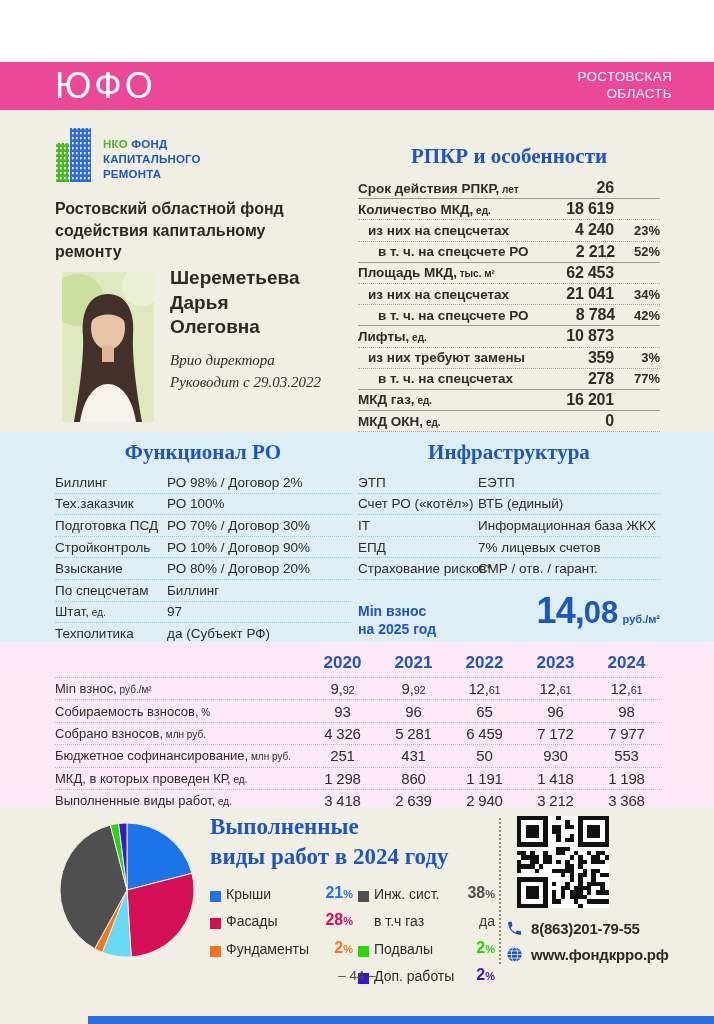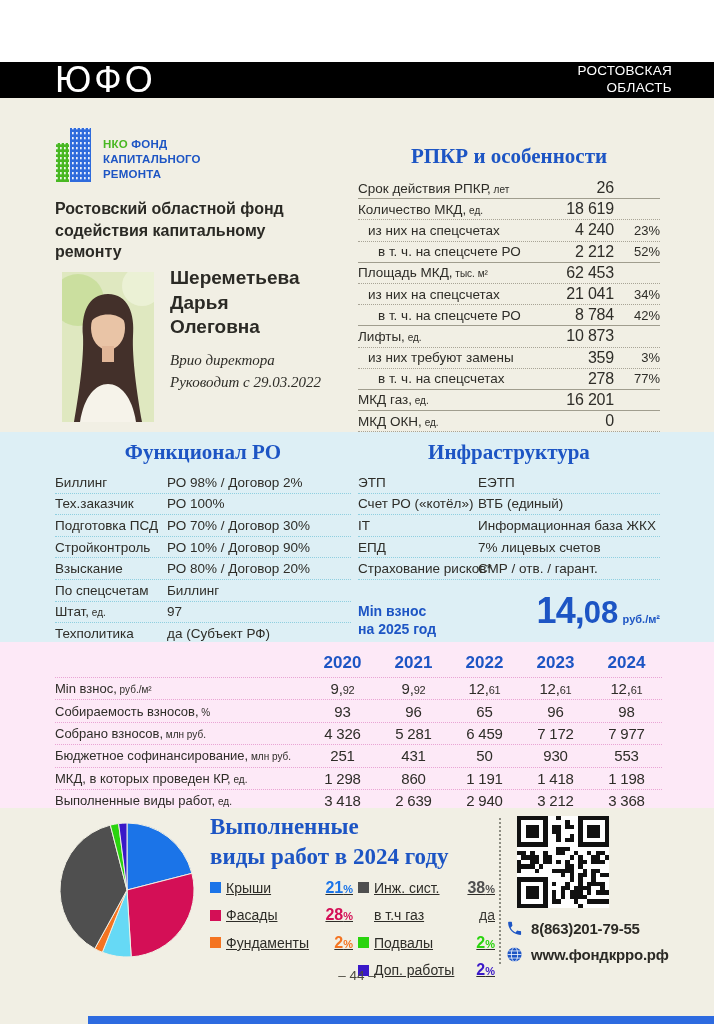--- a/index.html
+++ b/index.html
@@ -1,38 +1,38 @@
 <!DOCTYPE html>
 <html><head>
 <meta charset="utf-8">
 <style>
   html,body{margin:0;padding:0;background:#888;}
   .page{position:relative;width:714px;height:1024px;background:#f1efe4;overflow:hidden;
         font-family:"Liberation Sans",sans-serif;color:#2e2d28;margin:0 auto;}
   .top-strip{position:absolute;top:0;left:0;right:0;height:62px;background:#ffffff;}
   
-  .bar{position:absolute;top:62px;left:0;right:0;height:36px;background:#000000;color:#fff;
+  .bar{position:absolute;top:62px;left:0;right:0;height:48px;background:#ec4899;color:#fff;
        display:flex;align-items:center;justify-content:space-between;padding:0 42px 0 55px;box-sizing:border-box;}
   .district{font-size:36px;letter-spacing:3px;font-weight:400;}
   .region{font-size:13.5px;font-weight:400;text-align:right;width:118px;line-height:1.25;letter-spacing:.3px;}
   
   #sec1{position:absolute;top:110px;left:0;right:0;height:322px;}
   .logo{position:absolute;left:55px;top:16px;display:flex;gap:8px;align-items:flex-start;}
   .logo-text{font-size:11.5px;font-weight:700;line-height:1.3;color:#1d55c4;padding-top:11px;letter-spacing:.2px;}
   .logo-text .green{color:#49b822;}
   .fund-name{position:absolute;left:55px;top:88px;width:280px;font-size:16px;font-weight:700;line-height:1.35;color:#2b2a25;}
   .photo{position:absolute;left:62px;top:162px;width:92px;height:150px;}
   .director{position:absolute;left:170px;top:156px;width:185px;}
   .dir-name{font-size:19px;font-weight:700;line-height:1.3;color:#2b2a25;width:145px;}
   .dir-role{font-family:"Liberation Serif",serif;font-style:italic;font-size:15px;margin-top:12px;}
   .dir-since{font-family:"Liberation Serif",serif;font-style:italic;font-size:15px;margin-top:5px;}
   .sec-title{font-family:"Liberation Serif",serif;font-weight:700;font-size:21px;color:#1d55c4;text-align:center;}
   .rpkr{position:absolute;left:358px;top:34px;width:302px;}
   .rpkr .sec-title{margin-bottom:9px;}
-  .rrow{display:flex;align-items:center;height:20.2px;border-bottom:1px dotted #a8a496;font-size:13.5px;white-space:nowrap;}
+  .rrow{display:flex;align-items:center;height:20.2px;border-bottom:1px dotted #a8a496;font-size:13.5px;white-space:nowrap;font-weight:bold;}
   .rrow.solid{border-bottom:1px solid #a09d8e;}
   .rlab{flex:1;}
   .ind1{padding-left:10px;} .ind2{padding-left:20px;}
   .unit{font-size:10px;}
   .rval{width:88px;text-align:right;font-size:16px;letter-spacing:-.2px;}
   .rpct{width:46px;text-align:right;font-size:13px;}
   
   #sec2{position:absolute;top:432px;left:0;right:0;height:210px;background:#ddeff5;}
   .func{position:absolute;left:55px;top:8px;width:296px;}
   .infra{position:absolute;left:358px;top:8px;width:302px;}
@@ -57,21 +57,21 @@
   .ylab{flex:1;}
   .yval{width:71px;text-align:center;font-size:15px;letter-spacing:-.2px;}
   .yval .dec{font-size:11px;}
   
   #sec4{position:absolute;top:808px;left:0;right:0;bottom:0;}
   .pie{position:absolute;left:57px;top:12px;width:140px;height:140px;}
   .works-title{position:absolute;left:210px;top:4px;width:300px;font-family:"Liberation Serif",serif;
                font-weight:700;font-size:23px;line-height:1.3;color:#1d55c4;}
   .legend1{position:absolute;left:210px;top:66px;width:143px;}
   .legend2{position:absolute;left:358px;top:66px;width:137px;}
-  .litem{display:flex;align-items:center;height:27.5px;text-decoration:underline;}
+  .litem{display:flex;align-items:flex-end;height:27.5px;}
   .lsq{width:11px;height:11px;margin-right:5px;flex:none;}
   .lsq.empty{background:transparent;}
   .llab{flex:1;font-size:14px;}
   .lpct{font-size:16px;font-weight:700;white-space:nowrap;}
   .lpct .psign{font-size:11px;}
   .lpct.plain{color:#3b3a35;font-weight:400;font-size:14px;}
   .vsep{position:absolute;left:499px;top:10px;height:146px;border-left:2px dotted #8d8d82;}
   .qr{position:absolute;left:517px;top:8px;width:92px;height:92px;}
   .contact{position:absolute;display:flex;align-items:center;gap:8px;}
   .contact.phone{left:506px;top:112px;}

